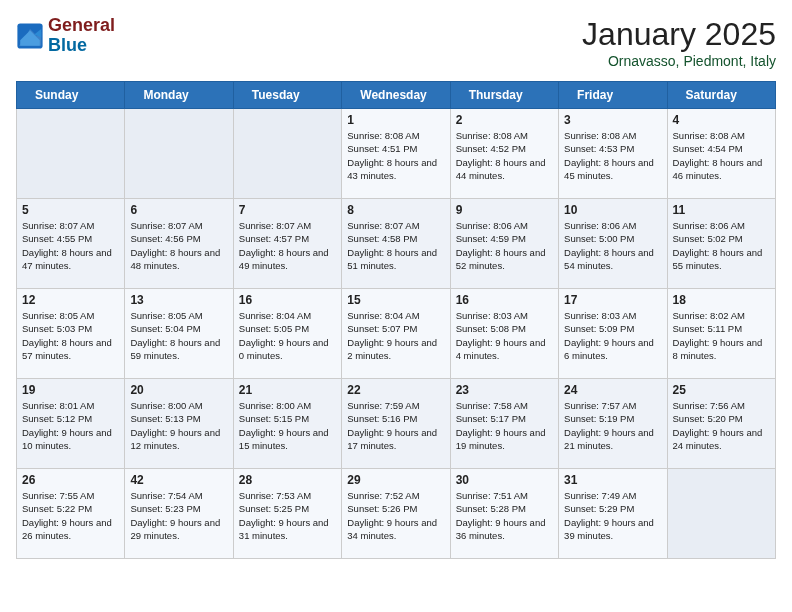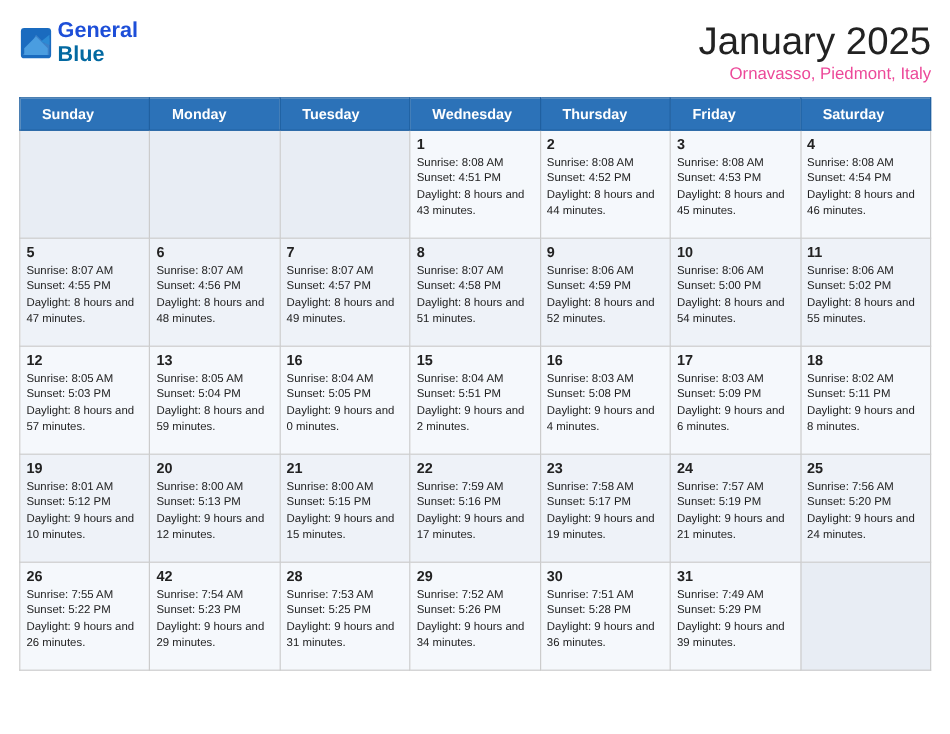--- a/index.html
+++ b/index.html
@@ -19,35 +19,35 @@
     .logo {
       display: flex;
       align-items: center;
       gap: 4px;
     }
     .logo-text {
       font-size: 18px;
       font-weight: bold;
       line-height: 1.1;
     }
-    .logo-general { color: #1d4ed8; }
+    .logo-general { color: #7f1d1d; }
     .logo-blue { color: #0369a1; }
     .logo-icon {
       width: 28px;
       height: 28px;
     }
     .title-block { text-align: right; }
     .month-title {
       font-size: 32px;
       font-weight: 300;
       color: #222;
     }
     .location {
       font-size: 14px;
-      color: #ec4899;
+      color: #14532d;
     }
     table {
       width: 100%;
       border-collapse: collapse;
       border: 1px solid #ccc;
     }
     thead tr th {
       background: #2c72b8;
       color: #fff;
       font-size: 12px;
@@ -210,21 +210,21 @@
         </td>
         <td>
           <span class="day-number">16</span>
           <div class="cell-content">Sunrise: 8:04 AM
 Sunset: 5:05 PM
 Daylight: 9 hours and 0 minutes.</div>
         </td>
         <td>
           <span class="day-number">15</span>
           <div class="cell-content">Sunrise: 8:04 AM
-Sunset: 5:51 PM
+Sunset: 5:07 PM
 Daylight: 9 hours and 2 minutes.</div>
         </td>
         <td>
           <span class="day-number">16</span>
           <div class="cell-content">Sunrise: 8:03 AM
 Sunset: 5:08 PM
 Daylight: 9 hours and 4 minutes.</div>
         </td>
         <td>
           <span class="day-number">17</span>

